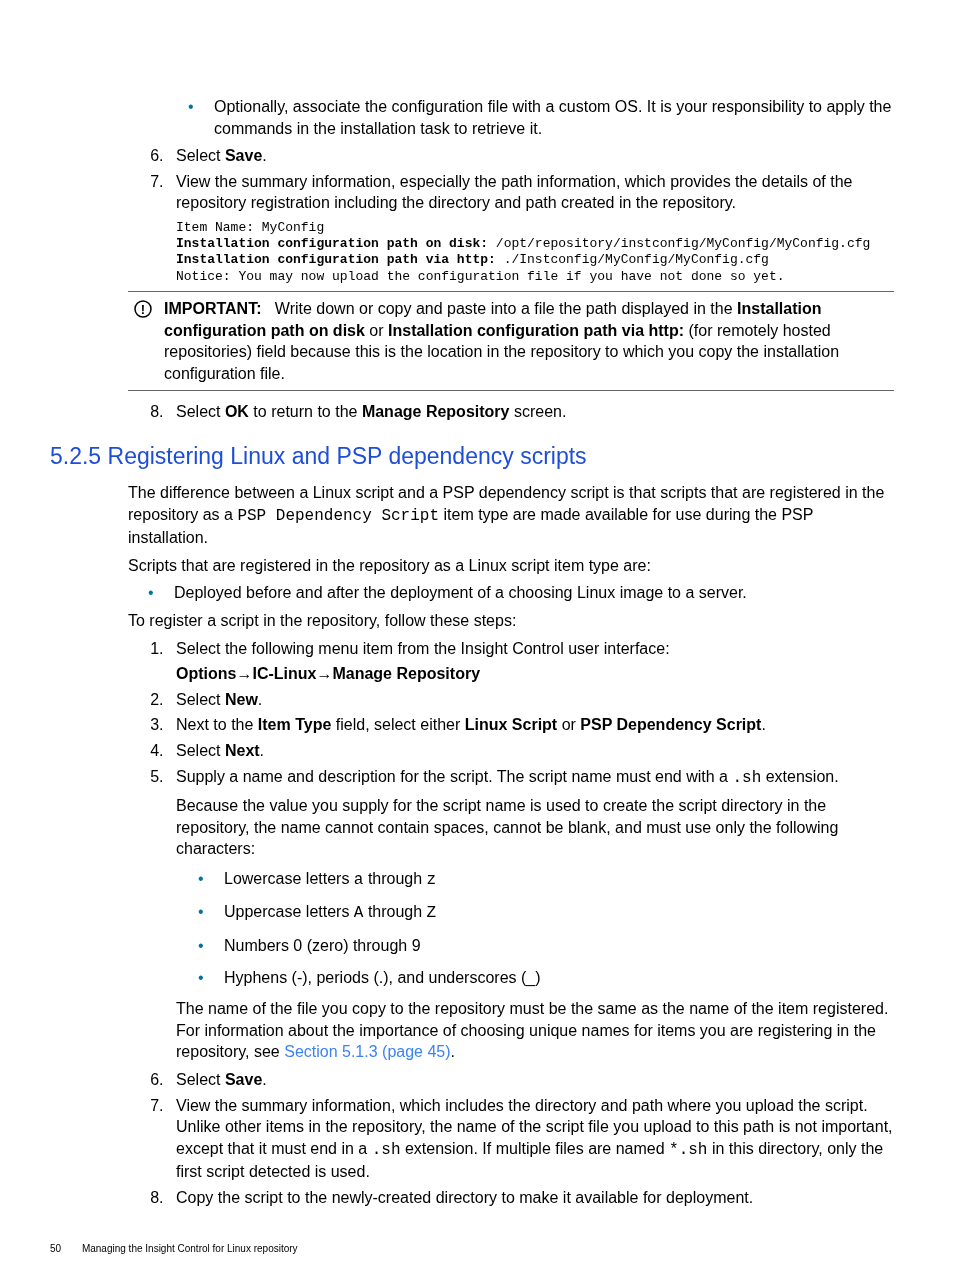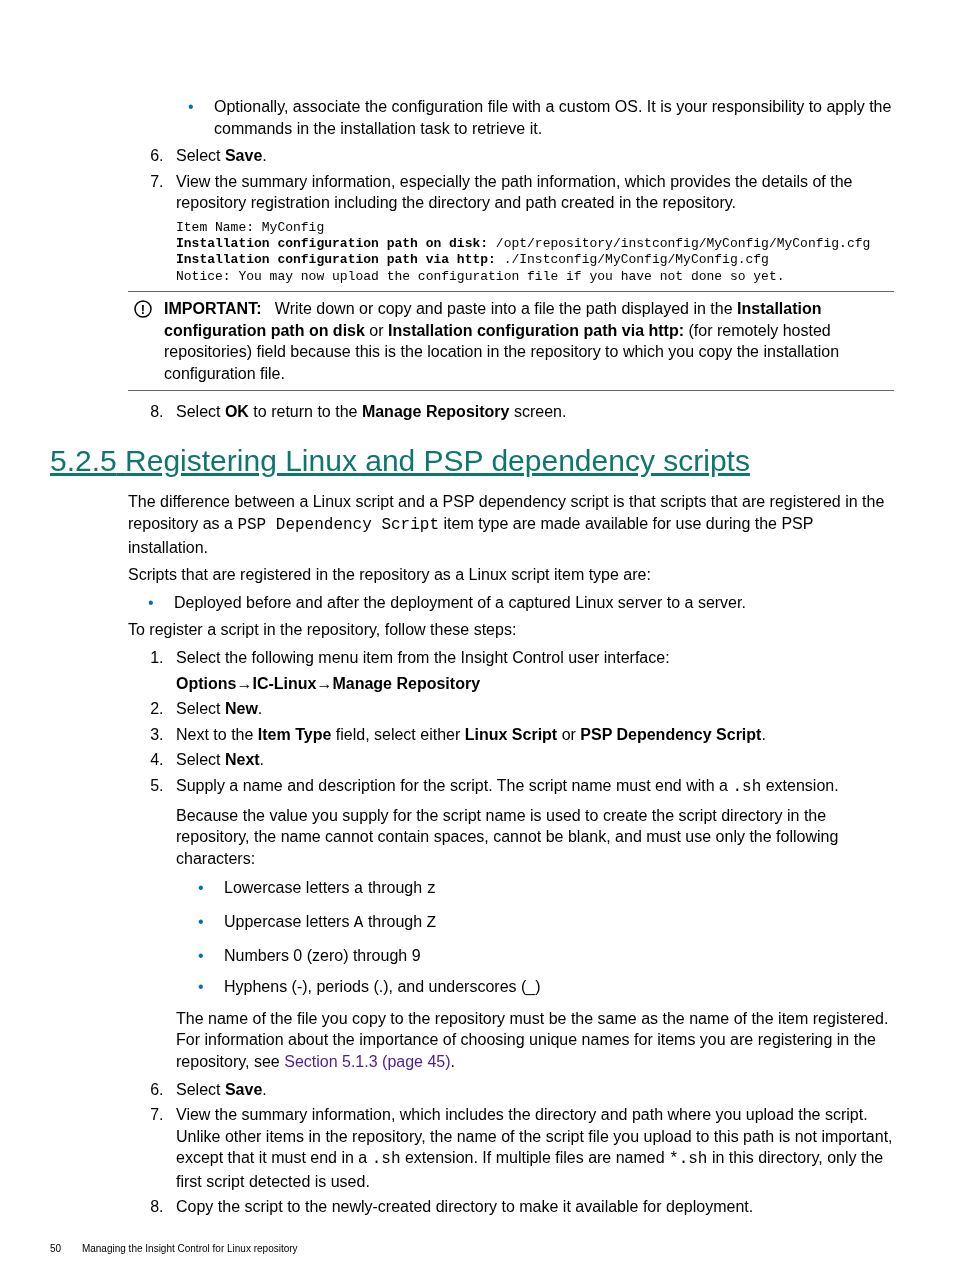--- a/index.html
+++ b/index.html
@@ -44,29 +44,28 @@
   }
   .important-icon {
     width: 30px;
     flex-shrink: 0;
     text-align: center;
     font-size: 18px;
     padding-top: 2px;
   }
   .important-text { flex: 1; margin-left: 6px; }
   h2.section {
-    color: #0f766e;
+    color: #1d4ed8;
     font-weight: normal;
-    font-size: 30px;
+    font-size: 23px;
     margin: 18px 0 10px 0;
-    text-decoration: underline;
   }
   .mono { font-family: "Courier New", monospace; }
   .arrow { font-family: Arial, sans-serif; }
-  a.link { color: #4c1d95; text-decoration: none; }
+  a.link { color: #3b82f6; text-decoration: none; }
   .footer {
     position: absolute;
     bottom: 16px;
     left: 50px;
     font-size: 10px;
   }
   .pgnum { display: inline-block; margin-right: 18px; }
   b, .b { font-weight: bold; }
   p { margin: 6px 0; }
 </style>
@@ -118,21 +117,21 @@
 
 <div class="content">
 
   <p>
     <span>The difference between a Linux script and a PSP dependency script is that scripts that are registered in the repository as a </span><span class="mono">PSP Dependency Script</span><span> item type are made available for use during the PSP installation.</span>
   </p>
 
   <p>Scripts that are registered in the repository as a Linux script item type are:</p>
 
   <ul class="bull">
-    <li><span>Deployed before and after the deployment of a captured Linux server to a server.</span></li>
+    <li><span>Deployed before and after the deployment of a choosing Linux image to a server.</span></li>
   </ul>
 
   <p>To register a script in the repository, follow these steps:</p>
 
   <ol class="main">
     <li>
       <span>Select the following menu item from the Insight Control user interface:</span>
       <p style="margin:4px 0;">
         <b>Options</b><span class="arrow">→</span><b>IC-Linux</b><span class="arrow">→</span><b>Manage Repository</b>
       </p>

